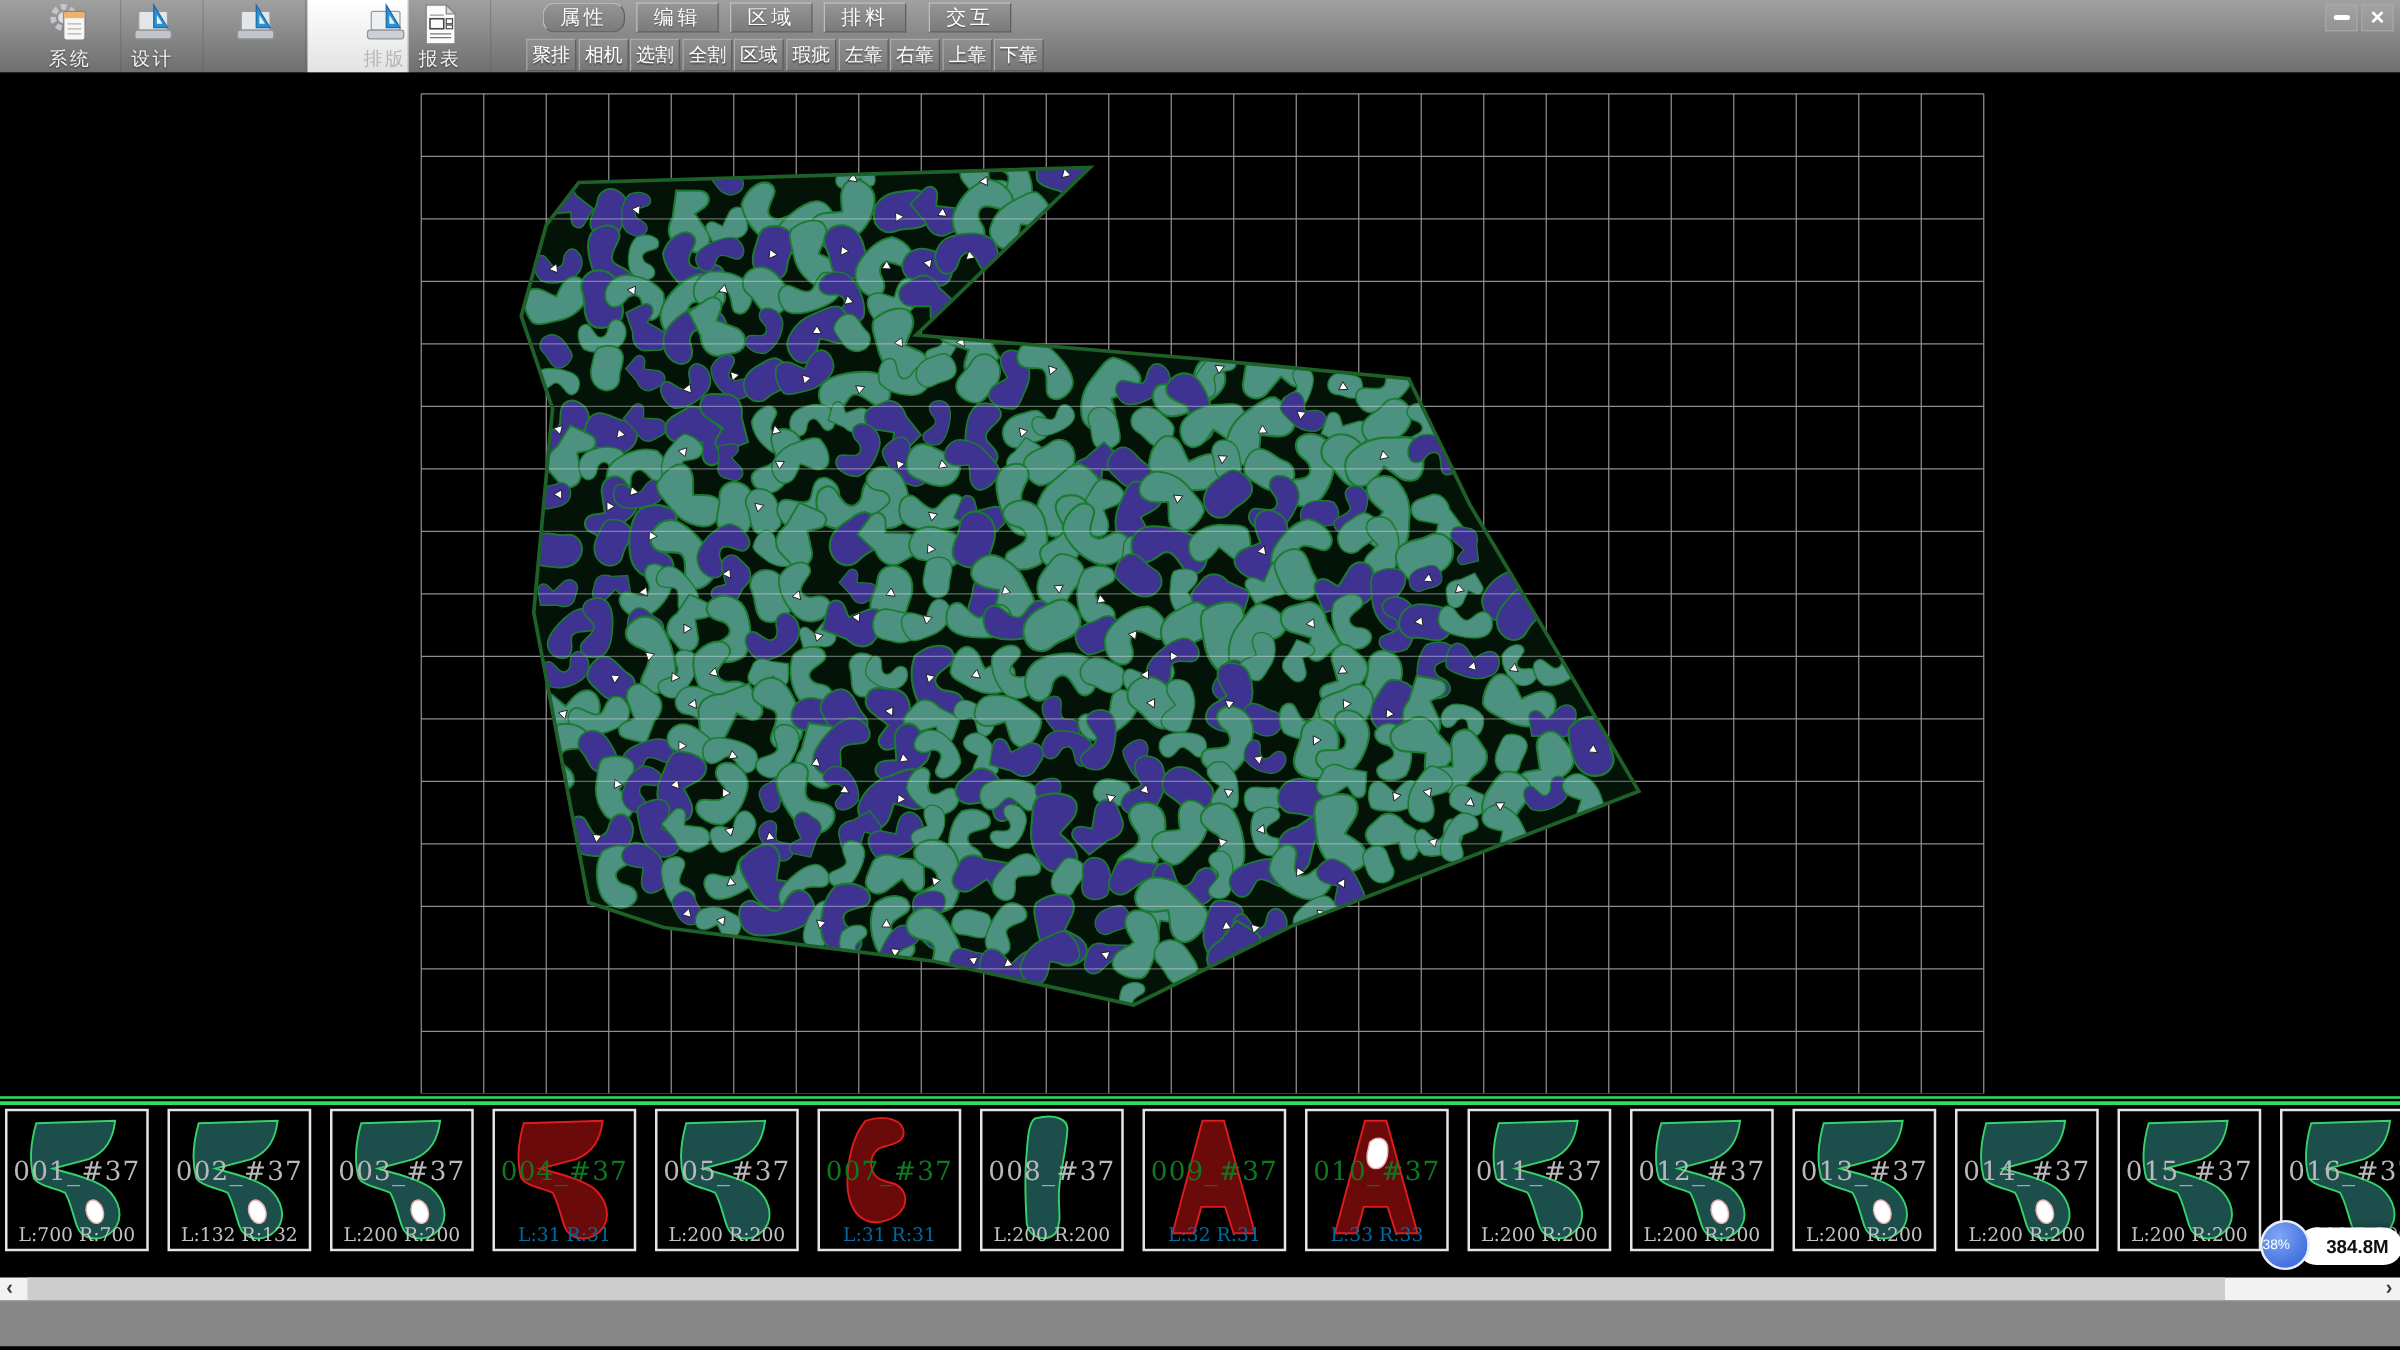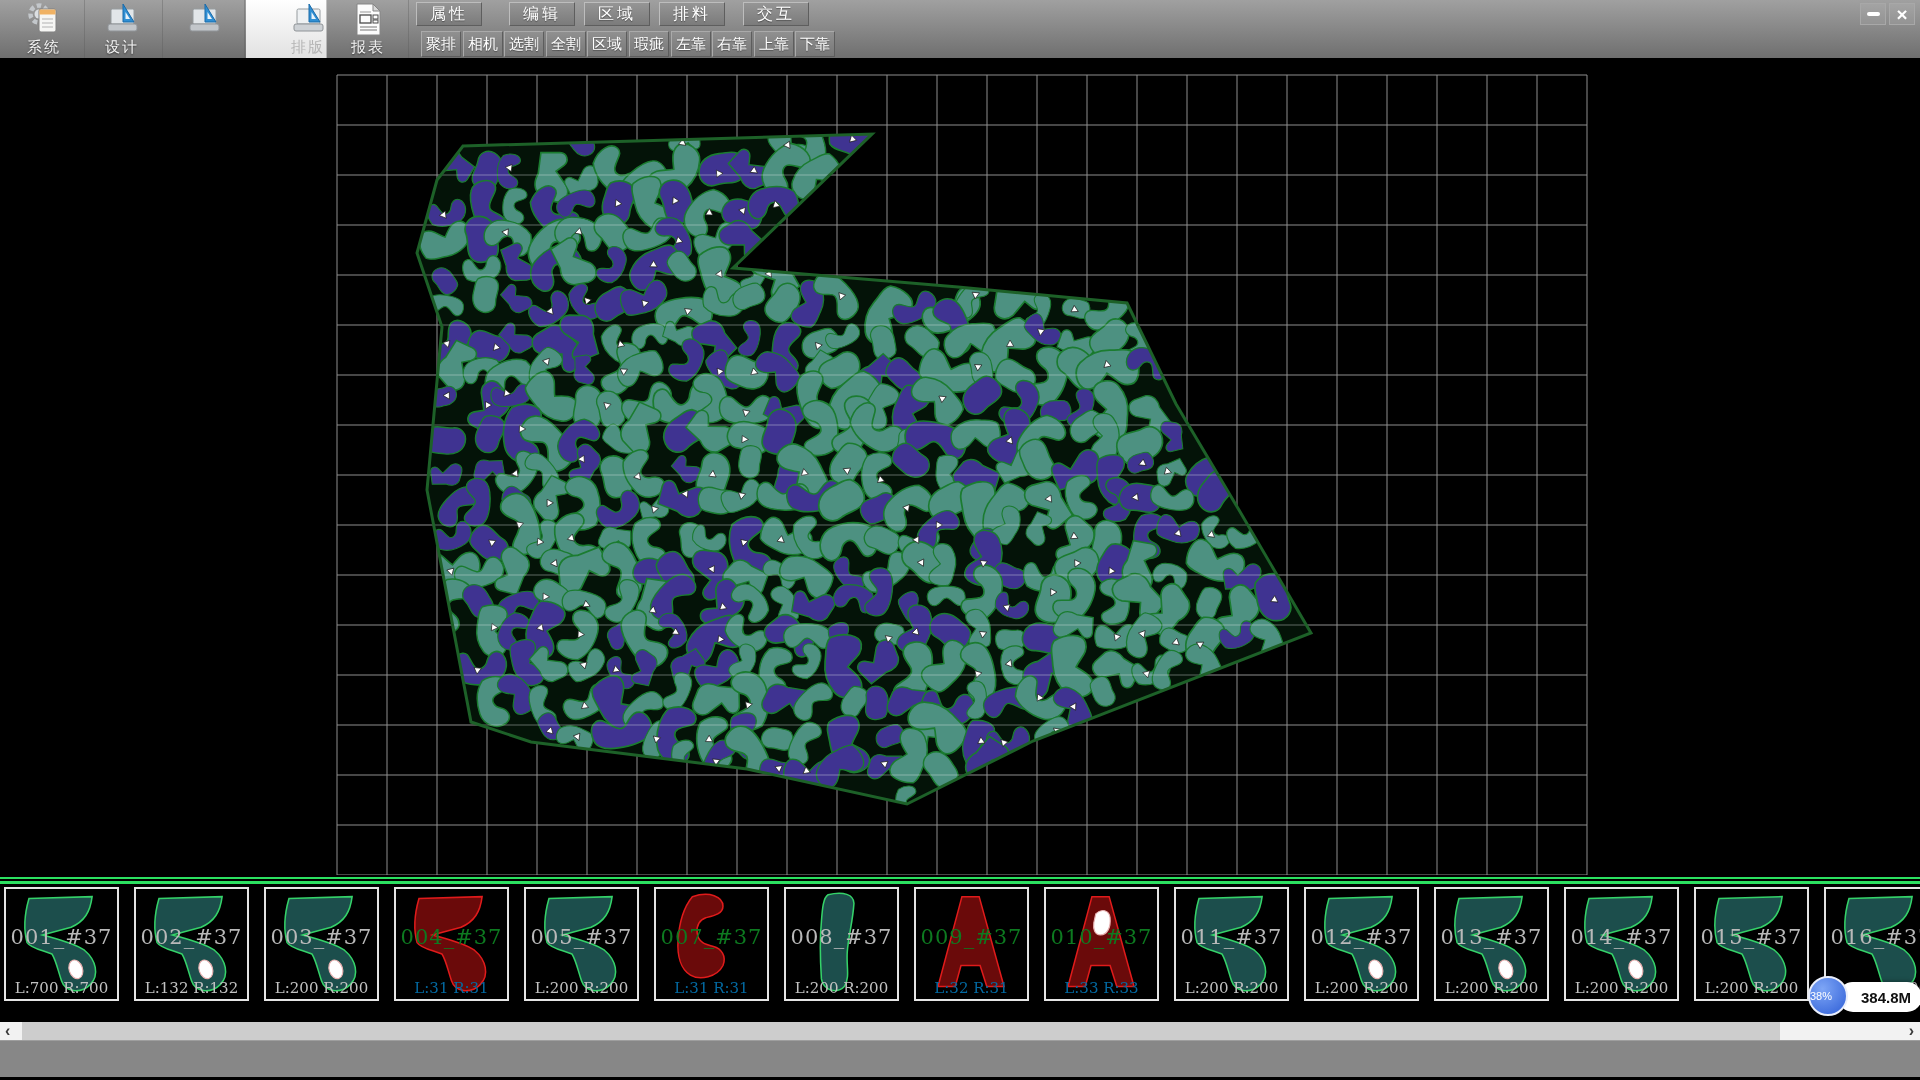--- a/index.html
+++ b/index.html
@@ -75,21 +75,21 @@
   #statusbar{position:absolute;top:1040px;left:0;width:1920px;height:36px;background:#878787;
              border-top:1px solid #9e9e9e;}
 </style>
 </head>
 <body>
 
 <div id="app">
 
   <header id="titlebar">
     <div id="appbar">
-        <div class="appbtn" style="left: 4px;">
+        <div class="appbtn" style="left: 16px;">
           <div class="ic"><svg viewBox="0 0 37 37">
               <circle cx="13" cy="13" r="8.5" fill="none" stroke="#c3c7cb" stroke-width="4.5" stroke-dasharray="4.5 3"></circle>
               <circle cx="13" cy="13" r="4.5" fill="#dcdfe2"></circle>
               <rect x="13" y="8" width="17" height="23" rx="2" fill="#f6f6f4" stroke="#818181"></rect>
               <rect x="13.5" y="8.5" width="16" height="5" fill="#f0b264"></rect>
               <line x1="16" y1="18" x2="27" y2="18" stroke="#b2b2b2"></line>
               <line x1="16" y1="22" x2="27" y2="22" stroke="#b2b2b2"></line>
               <line x1="16" y1="26" x2="27" y2="26" stroke="#b2b2b2"></line>
             </svg></div>
           <div class="lbl">系统</div>
@@ -114,36 +114,36 @@
         </div>
         <div class="appbtn active" style="left: 246px;">
           <div class="ic"><svg viewBox="0 0 37 37">
               <rect x="7" y="8" width="23" height="15" rx="1.5" fill="#eef1f3" stroke="#969c9f"></rect>
               <rect x="4" y="23" width="29" height="7" rx="2" fill="#cdd1d5" stroke="#8f9397"></rect>
               <path d="M19,3 L19,21 L30,21 Z" fill="#2f8fd4" stroke="#1a6aa8"></path>
               <path d="M21.5,11 L21.5,18 L26,18 Z" fill="#eaf4fb"></path>
             </svg></div>
           <div class="lbl">排版</div>
         </div>
-        <div class="appbtn" style="left: 328px;">
+        <div class="appbtn" style="left: 312px;">
           <div class="ic"><svg viewBox="0 0 37 37">
               <path d="M7,3 h16 l7,7 v24 h-23 z" fill="#fcfcfc" stroke="#858585"></path>
               <path d="M23,3 l7,7 h-7 z" fill="#d8d8d8" stroke="#858585"></path>
               <line x1="10" y1="11" x2="21" y2="11" stroke="#999"></line>
               <rect x="10" y="14" width="11" height="8" fill="none" stroke="#4a4a4a" stroke-width="1.3"></rect>
               <rect x="23" y="14" width="5" height="4" fill="none" stroke="#4a4a4a"></rect>
               <rect x="23" y="19" width="5" height="3" fill="none" stroke="#4a4a4a"></rect>
               <line x1="10" y1="26" x2="27" y2="26" stroke="#777"></line>
               <line x1="10" y1="29" x2="27" y2="29" stroke="#777"></line>
             </svg></div>
           <div class="lbl">报表</div>
         </div>
       </div>
     <nav id="menubar">
-        <div class="menutab" style="left: 416px;">属性</div>
+        <div class="menutab" style="left: 434px; border-radius: 10px;">属性</div>
         <div class="menutab" style="left: 509px;">编辑</div>
         <div class="menutab" style="left: 584px;">区域</div>
         <div class="menutab" style="left: 659px;">排料</div>
         <div class="menutab" style="left: 743px;">交互</div>
       </nav>
     <div id="toolrow">
         <div class="toolbtn" style="left: 421px;">聚排</div>
         <div class="toolbtn" style="left: 463px;">相机</div>
         <div class="toolbtn" style="left: 504px;">选割</div>
         <div class="toolbtn" style="left: 546px;">全割</div>

